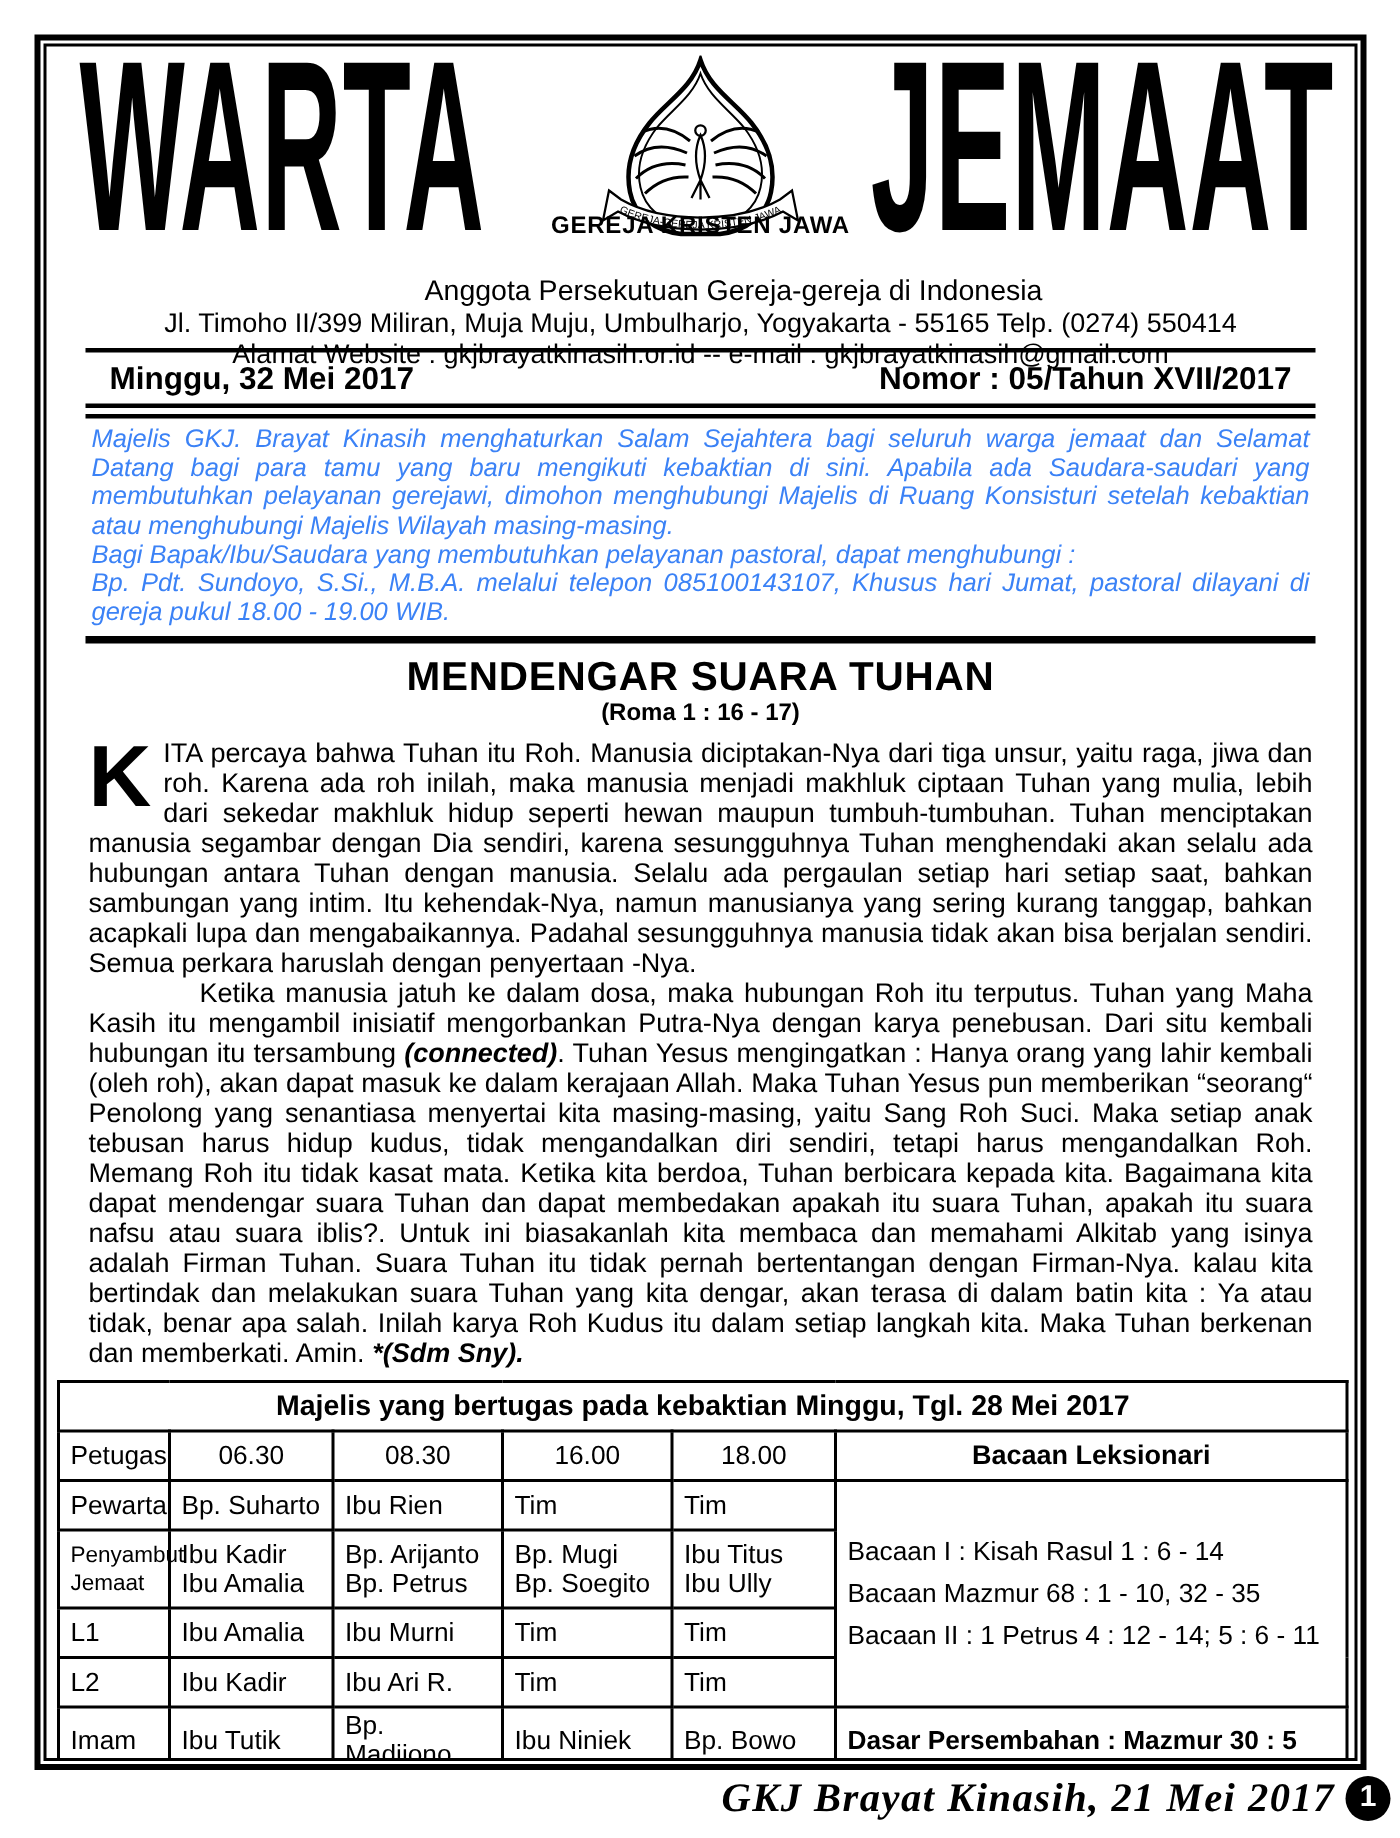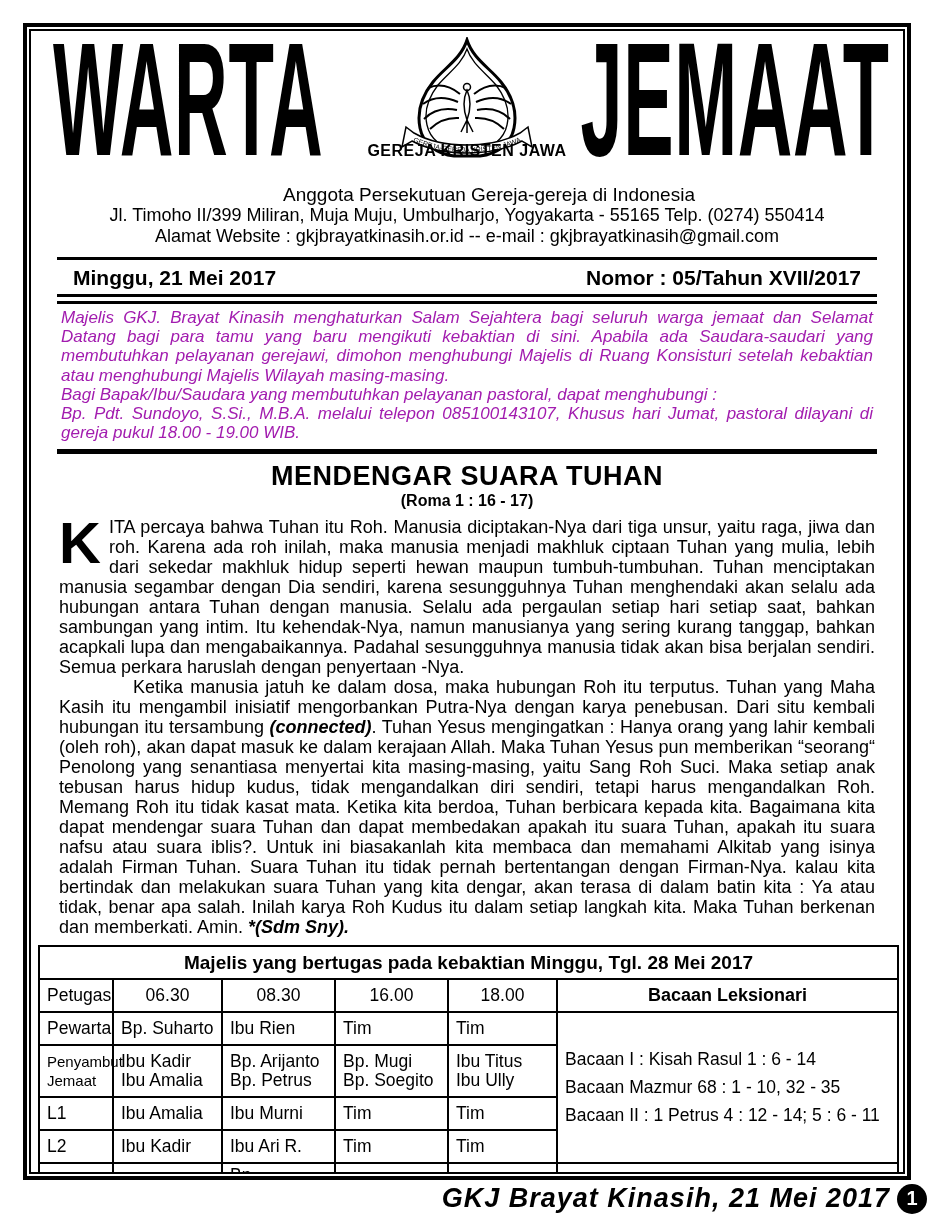--- a/index.html
+++ b/index.html
@@ -3,38 +3,38 @@
 <meta charset="utf-8">
 <style>
   html,body{margin:0;padding:0;}
   body{
     width:933px;height:1225px;position:relative;background:#fff;color:#000;
     font-family:"Liberation Sans",sans-serif;overflow:hidden;
   }
   .frame{position:absolute;left:23px;top:23px;width:880px;height:1149px;border:4px solid #000;}
   .frame-inner{position:absolute;inset:2px;border:2px solid #000;overflow:hidden;}
   
-  .masthead{position:relative;height:226px;}
+  .masthead{position:relative;height:201px;}
   .mast-title{position:absolute;font-weight:bold;font-size:120px;line-height:1;white-space:nowrap;
     font-family:"Liberation Sans",sans-serif;letter-spacing:1px;}
   .warta{left:22px;top:-14px;transform:scale(0.62,1.35);transform-origin:top left;}
   .jemaat{right:14px;top:-14px;transform:scale(0.63,1.35);transform-origin:top right;}
   .logo{position:absolute;left:50%;top:6px;transform:translateX(-50%);}
   .mast-names{position:absolute;top:110px;left:0;right:0;text-align:center;font-weight:bold;
     font-size:16px;line-height:20px;letter-spacing:0.5px;}
   .mast-info{position:absolute;top:153px;left:0;right:0;text-align:center;}
   .affil{font-size:19px;line-height:21px;margin-left:44px;}
   .addr{font-size:18px;line-height:21px;}
   
   .rule-thin{height:3px;background:#000;margin:0 26px;}
   .issue-bar{display:flex;justify-content:space-between;align-items:center;margin:0 26px;
     padding:6px 16px 4px;font-weight:bold;font-size:21px;}
   .rule-double{height:4px;border-top:3px solid #000;border-bottom:3px solid #000;margin:0 26px;}
   
-  .greeting{margin:4px 30px 0;font-style:italic;font-size:17px;line-height:19.2px;text-align:justify;color:#a21caf;}
+  .greeting{margin:4px 30px 0;font-style:italic;font-size:17px;line-height:19.2px;text-align:justify;color:#3b82f6;}
   .greeting p{margin:0;}
   .rule-thick{height:5px;background:#000;margin:7px 26px 0;}
   
   .article-title{text-align:center;font-weight:bold;font-size:27px;line-height:28px;margin:8px 0 0;letter-spacing:0.5px;}
   .article-subtitle{text-align:center;font-weight:bold;font-size:16px;line-height:22px;margin:0;}
   .article-body{margin:5px 28px 0;font-size:18px;line-height:20px;text-align:justify;}
   .article-body p{margin:0;}
   .dropcap{float:left;font-size:58px;line-height:46px;font-weight:bold;margin:3px 8px 0 0;}
   .lead{font-weight:normal;margin-top:48px;}
   .p2{text-indent:74px;}
@@ -50,21 +50,21 @@
   .multiline{white-space:pre-line;}
   .row-label-sm{font-size:15px;line-height:16px;white-space:pre-line;}
   .readings{vertical-align:top;padding:6px 6px 6px 10px;}
   .readings .rd{margin:9px 0;}
   .offering{font-weight:bold;}
   tr.r-std td{height:27px;}
   tr.r-tall td{height:46px;}
   tr.r-last td{height:28px;}
   
   .page-footer{position:absolute;top:1183px;right:6px;display:flex;align-items:center;gap:7px;}
-  .footer-text{font-family:Liberation Sans, sans-serif;font-style:italic;font-weight:bold;font-size:27px;letter-spacing:1px;}
+  .footer-text{font-family:Liberation Serif, serif;font-style:italic;font-weight:bold;font-size:27px;letter-spacing:1px;}
   .page-circle{width:30px;height:30px;border-radius:50%;background:#000;color:#fff;display:flex;
     align-items:center;justify-content:center;font-weight:bold;font-size:20px;}
 </style>
 </head>
 <body>
 
 <div class="frame">
   <div class="frame-inner">
 
     <header class="masthead">
@@ -95,21 +95,21 @@
       </div>
       <div class="mast-info">
         <div class="affil">Anggota Persekutuan Gereja-gereja di Indonesia</div>
         <div class="addr">Jl. Timoho II/399 Miliran, Muja Muju, Umbulharjo, Yogyakarta - 55165  Telp. (0274) 550414</div>
         <div class="addr">Alamat Website : gkjbrayatkinasih.or.id  --   e-mail : gkjbrayatkinasih@gmail.com</div>
       </div>
     </header>
 
     <div class="rule-thin"></div>
     <div class="issue-bar">
-      <span>Minggu, 21 Mei 2017</span>
+      <span>Minggu, 32 Mei 2017</span>
       <span>Nomor :  05/Tahun XVII/2017</span>
     </div>
     <div class="rule-double"></div>
 
     <div class="greeting">
       <p>Majelis GKJ. Brayat Kinasih menghaturkan Salam Sejahtera bagi seluruh warga jemaat dan Selamat Datang bagi para tamu yang baru mengikuti kebaktian di sini. Apabila ada Saudara-saudari yang membutuhkan pelayanan gerejawi, dimohon menghubungi Majelis di Ruang Konsisturi setelah kebaktian atau menghubungi Majelis Wilayah masing-masing.</p>
       <p>Bagi Bapak/Ibu/Saudara yang membutuhkan pelayanan pastoral, dapat menghubungi :</p>
       <p>Bp. Pdt. Sundoyo, S.Si., M.B.A. melalui telepon 085100143107, Khusus hari Jumat, pastoral dilayani di gereja pukul 18.00 - 19.00 WIB.</p>
     </div>
 

